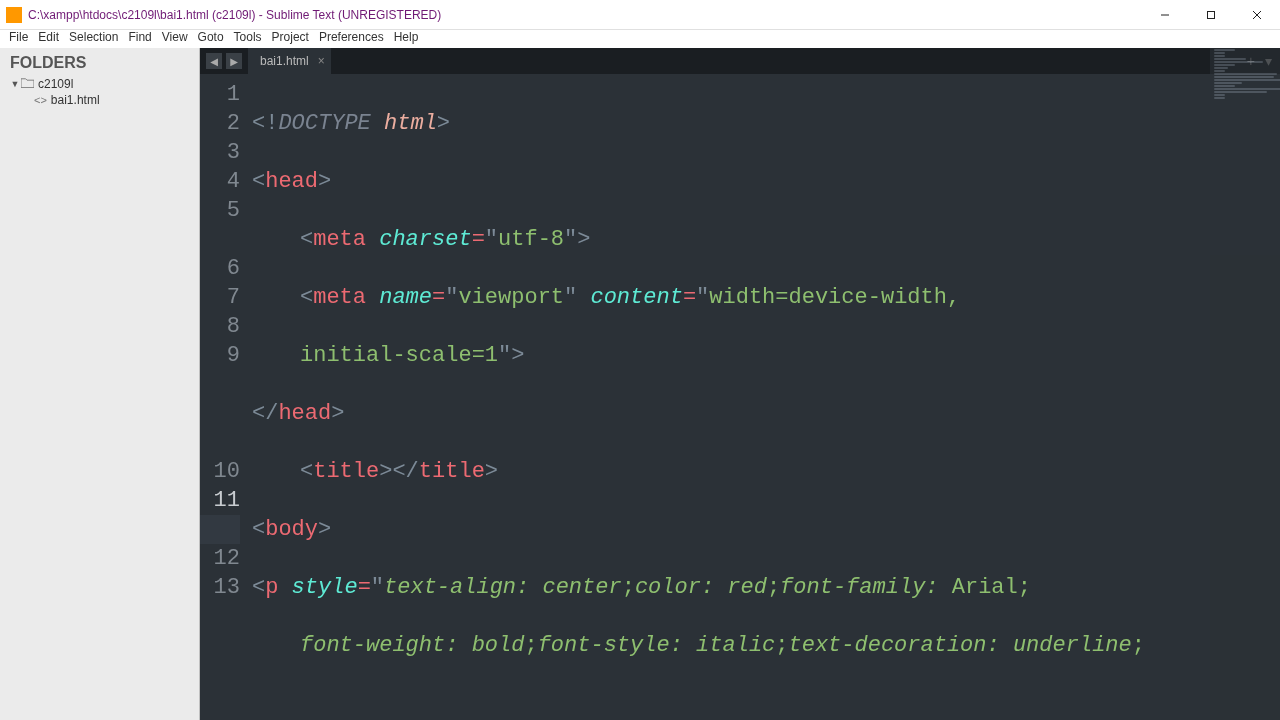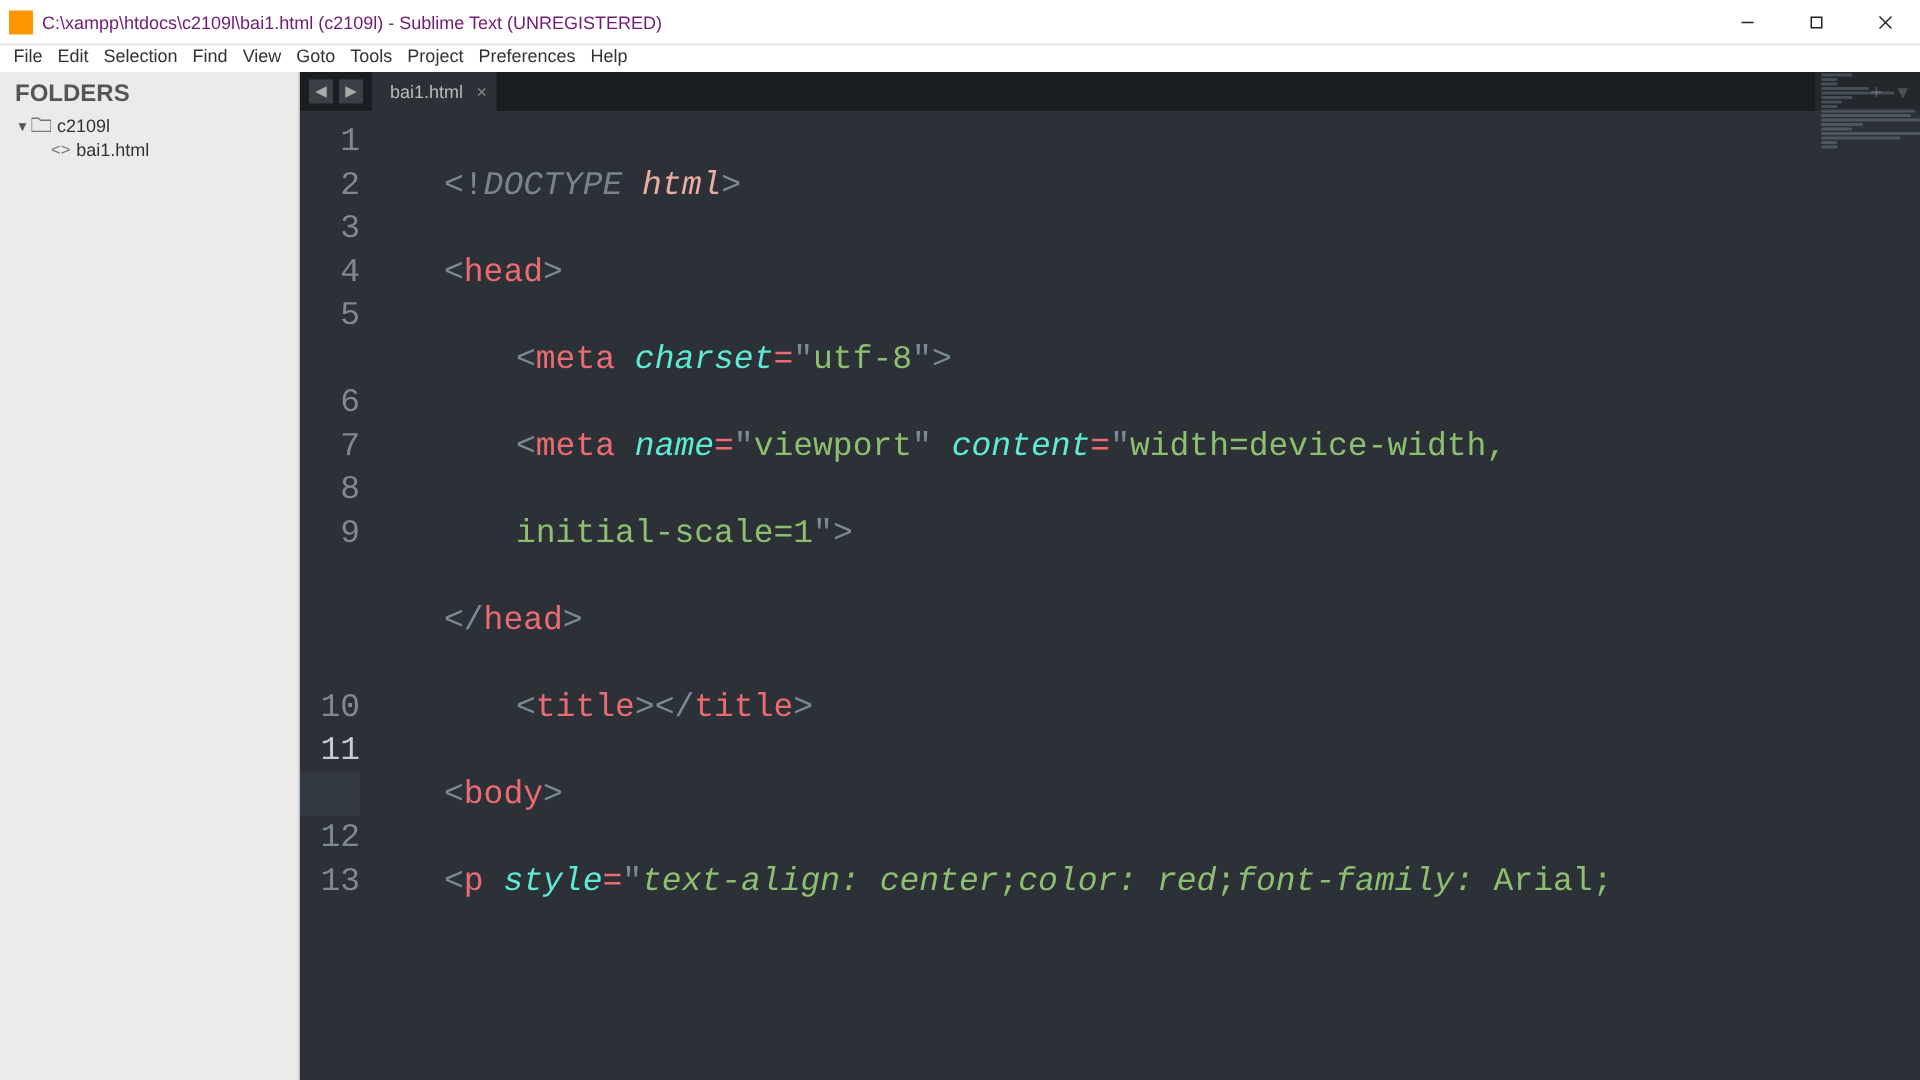--- a/index.html
+++ b/index.html
@@ -26,21 +26,21 @@
   .tab { display: flex; align-items: center; background: #2b3137; padding: 0 22px 0 12px; position: relative; font-size: 12px; color: #bbb; cursor: pointer; }
   .tab .close { position: absolute; right: 6px; top: 50%; transform: translateY(-50%); font-size: 12px; color: #888; cursor: pointer; }
   .tab-spacer { flex: 1; }
   .tab-extras { display: flex; align-items: center; padding: 0 8px; gap: 10px; color: #777; font-size: 14px; }
   .editor-body { flex: 1; display: flex; min-height: 0; font-family: Consolas, 'Courier New', monospace; font-size: 22px; line-height: 29px; }
   .gutter { width: 50px; background: #2b3137; color: #808890; text-align: right; padding: 6px 10px 0 0; user-select: none; }
   .gutter .ln { height: 29px; }
   .gutter .ln.hl { color: #c8ccd0; }
   .gutter .wrap-spacer { height: 29px; }
   .code { flex: 1; background: #2b3137; color: #d8dee9; padding: 6px 0 0 2px; position: relative; white-space: pre; }
-  .code .row { height: 29px; margin-left: 44px; }
+  .code .row { height: 29px; }
   .pad { display:inline-block; width: 48px; } 
   .punct { color: #7c8a97; }
   .tag { color: #ec6a72; }
   .attr { color: #5eead4; font-style: italic; }
   .op { color: #ec6a72; }
   .str { color: #8ebf6f; }
   .strit { color: #8ebf6f; font-style: italic; }
   .doctype-kw { color: #7a8390; font-style: italic; }
   .doctype-v { color: #ecaea0; font-style: italic; }
   @keyframes blink { 50% { opacity: 0; } }
@@ -153,20 +153,21 @@
         <div class="code">
 <div class="row"><span class="punct">&lt;</span><span class="punct">!</span><span class="doctype-kw">DOCTYPE </span><span class="doctype-v">html</span><span class="punct">&gt;</span></div>
 <div class="row"><span class="punct">&lt;</span><span class="tag">head</span><span class="punct">&gt;</span></div>
 <div class="row"><span class="pad"></span><span class="punct">&lt;</span><span class="tag">meta</span> <span class="attr">charset</span><span class="op">=</span><span class="punct">"</span><span class="str">utf-8</span><span class="punct">"</span><span class="punct">&gt;</span></div>
 <div class="row"><span class="pad"></span><span class="punct">&lt;</span><span class="tag">meta</span> <span class="attr">name</span><span class="op">=</span><span class="punct">"</span><span class="str">viewport</span><span class="punct">"</span> <span class="attr">content</span><span class="op">=</span><span class="punct">"</span><span class="str">width=device-width, </span></div>
 <div class="row"><span class="pad"></span><span class="str">initial-scale=1</span><span class="punct">"</span><span class="punct">&gt;</span></div>
 <div class="row"><span class="punct">&lt;/</span><span class="tag">head</span><span class="punct">&gt;</span></div>
 <div class="row"><span class="pad"></span><span class="punct">&lt;</span><span class="tag">title</span><span class="punct">&gt;</span><span class="punct">&lt;/</span><span class="tag">title</span><span class="punct">&gt;</span></div>
 <div class="row"><span class="punct">&lt;</span><span class="tag">body</span><span class="punct">&gt;</span></div>
 <div class="row"><span class="punct">&lt;</span><span class="tag">p</span> <span class="attr">style</span><span class="op">=</span><span class="punct">"</span><span class="strit">text-align: center</span><span class="str">;</span><span class="strit">color: red</span><span class="str">;</span><span class="strit">font-family:</span><span class="str"> Arial;</span></div>
+<div class="row"><span class="pad"></span><span class="strit">font-weight: bold</span><span class="str">;</span><span class="strit">font-style: italic</span><span class="str">;</span><span class="strit">text-decoration: underline</span><span class="str">;</span></div>
 
 
 
 
 
 
 
         </div>
       </div>
 

